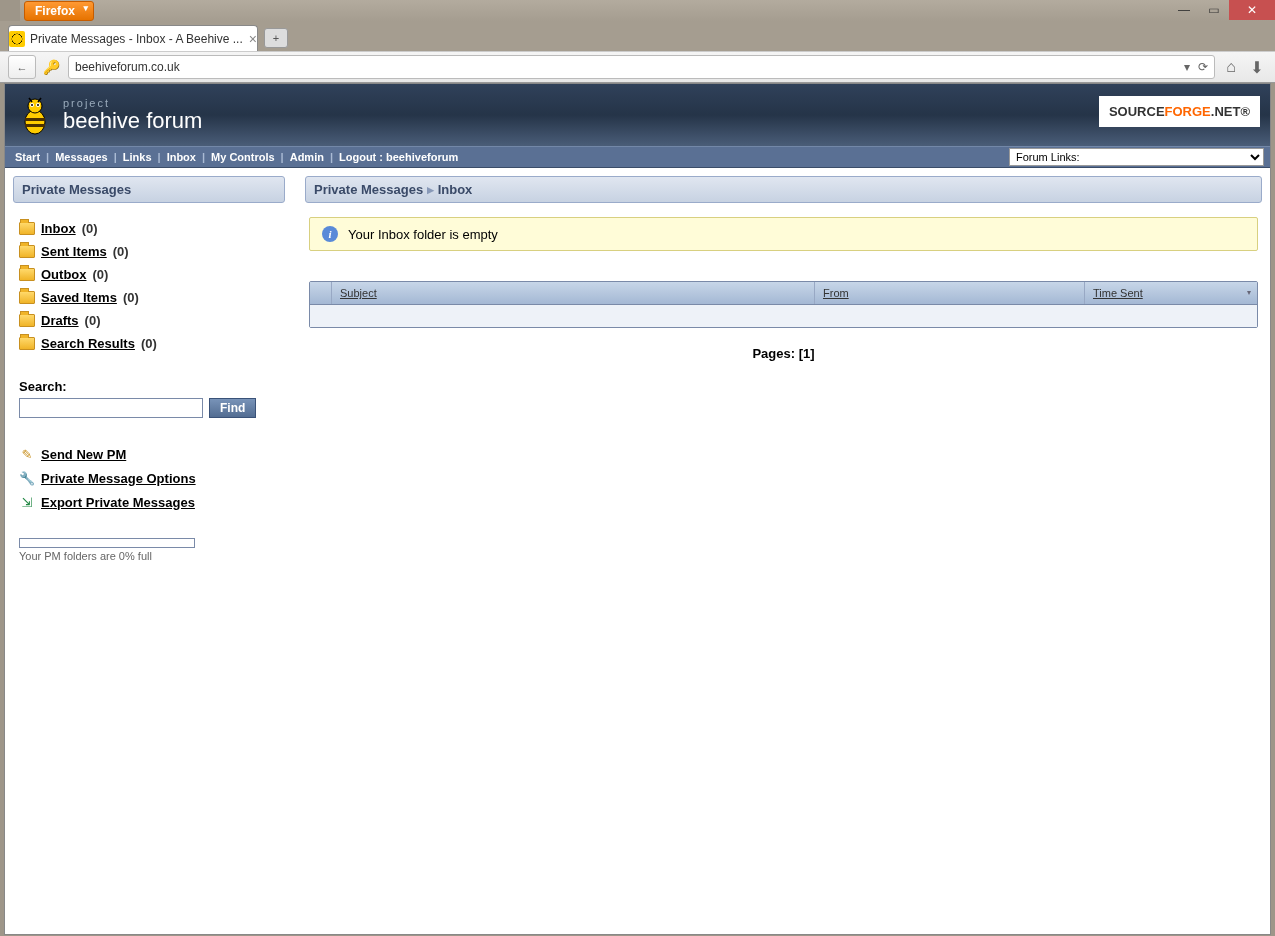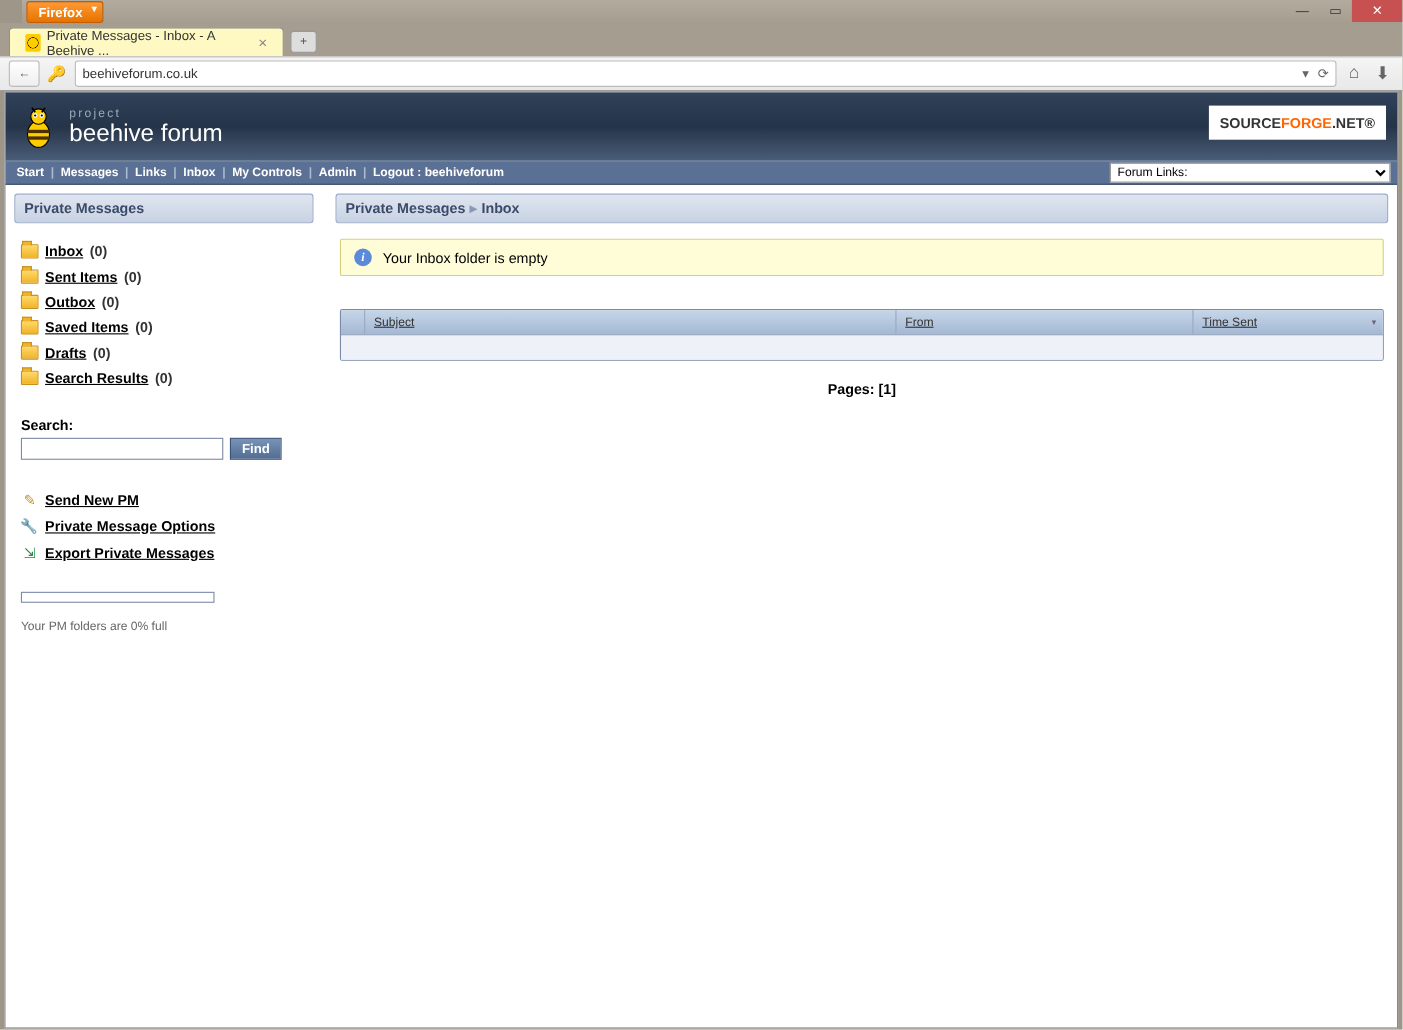--- a/index.html
+++ b/index.html
@@ -62,25 +62,25 @@
   width: 46px;
 }
 .tab-bar {
   height: 30px;
   background: #a59d90;
   display: flex;
   align-items: flex-end;
   padding-left: 8px;
 }
 .tab {
-  background: #fef9c3;
+  background: #ffffff;
   border: 1px solid #888;
   border-bottom: none;
   border-radius: 4px 4px 0 0;
-  padding: 5px 14px;
+  padding: 5px 0;
   font-size: 12px;
   color: #333;
   display: flex;
   align-items: center;
   width: 250px;
   height: 26px;
 }
 .tab-icon {
   width: 16px;
   height: 16px;
@@ -305,21 +305,21 @@
 .icon-pencil { width: 16px; height: 16px; display: flex; align-items: center; justify-content: center; color: #c89020; }
 .icon-wrench { width: 16px; height: 16px; display: flex; align-items: center; justify-content: center; color: #6688cc; }
 .icon-export { width: 16px; height: 16px; display: flex; align-items: center; justify-content: center; color: #228844; }
 .quota { padding: 10px 6px; }
 .quota-bar {
   width: 176px;
   height: 10px;
   border: 1px solid #7a8aa8;
   background: #fff;
 }
-.quota-text { font-size: 11px; color: #666; margin-top: 16px; }
+.quota-text { font-size: 11px; color: #666; margin-top: 2px; }
 .main-inner { padding: 14px 4px; }
 .notice {
   background: #fffcd8;
   border: 1px solid #d8d080;
   padding: 8px 12px;
   display: flex;
   align-items: center;
   gap: 10px;
   border-radius: 2px;
   font-size: 13px;

